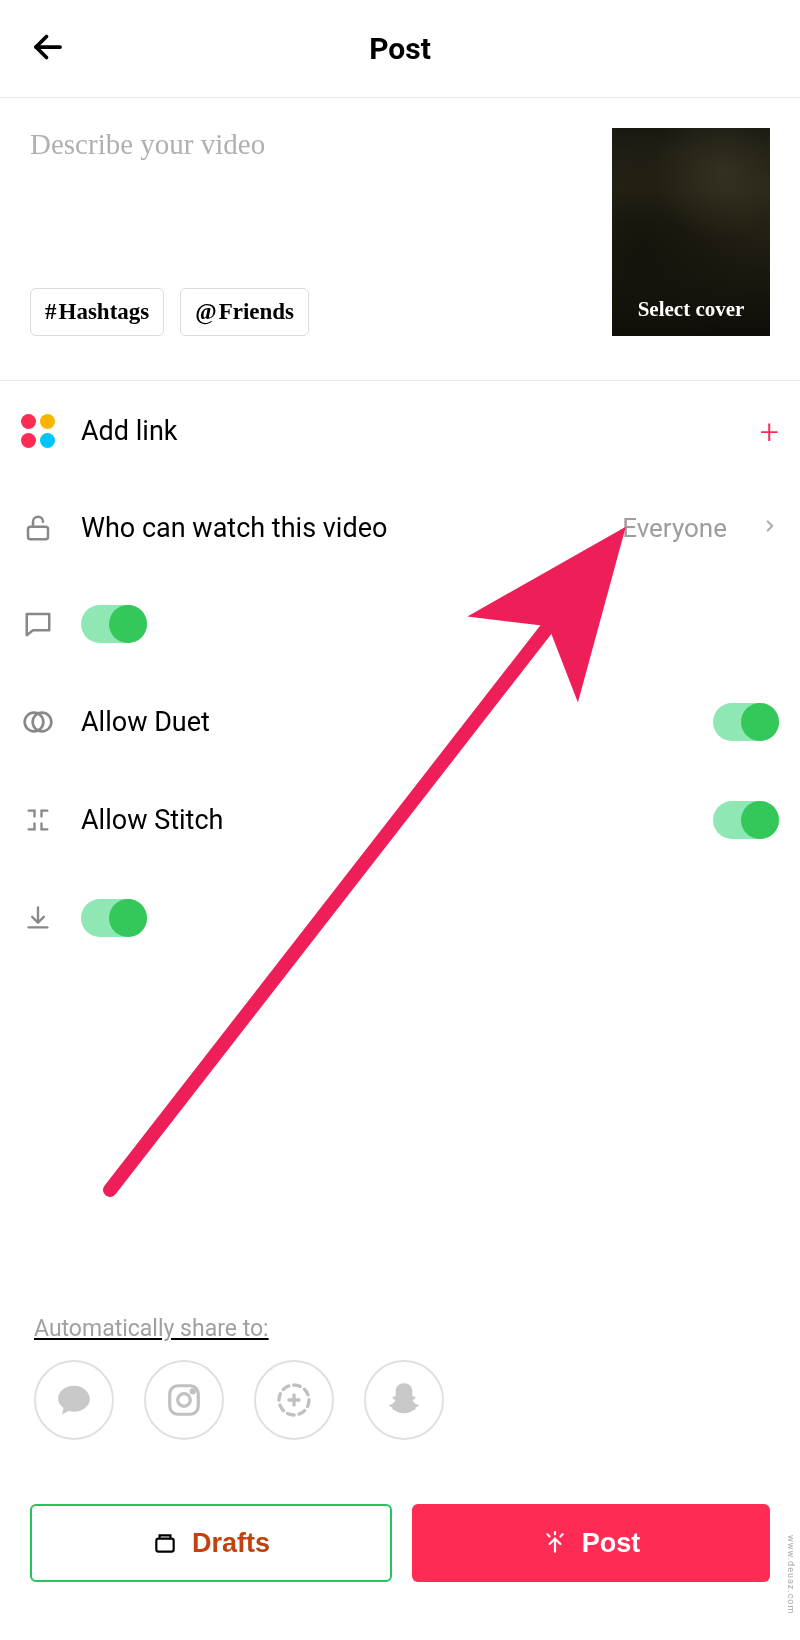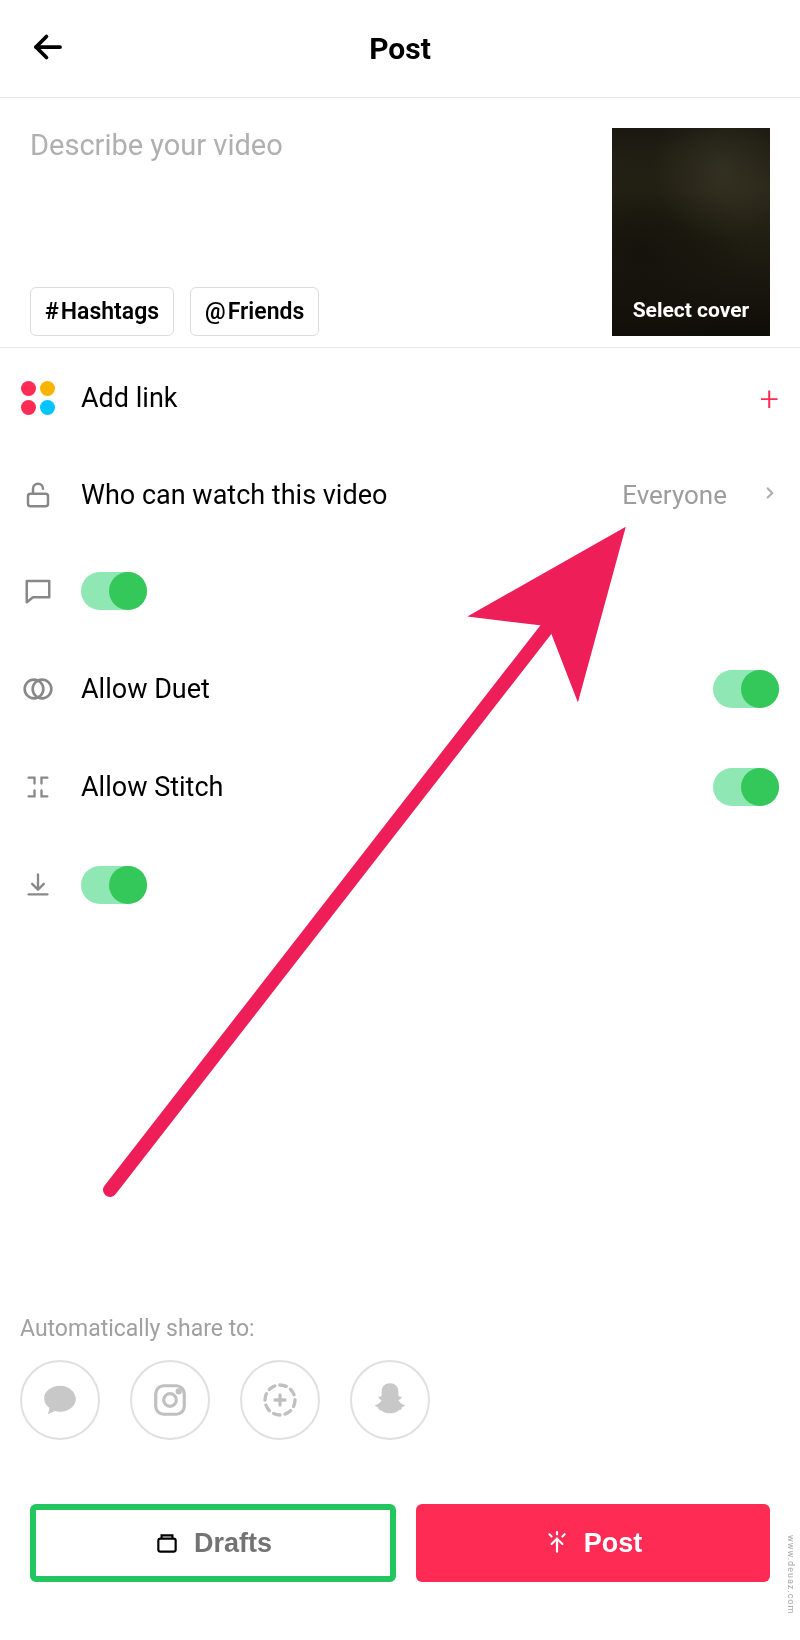--- a/index.html
+++ b/index.html
@@ -25,24 +25,25 @@
     left: 30px;
     top: 50%;
     transform: translateY(-50%);
     cursor: pointer;
   }
   .header-title {
     font-size: 30px;
     font-weight: 700;
   }
   .compose-section {
-    padding: 30px 30px 11px 30px;
+    padding: 30px 30px 44px 30px;
     display: flex;
     gap: 4px;
     border-bottom: 1px solid #e8e8e8;
+    font-family: Liberation Serif, serif;
   }
   .compose-left {
     flex: 1;
     display: flex;
     flex-direction: column;
     justify-content: space-between;
   }
   .caption-input {
     border: none;
     outline: none;
@@ -143,22 +144,23 @@
     position: absolute;
     width: 38px;
     height: 38px;
     background: #34c759;
     border-radius: 50%;
     right: 0;
     top: 0;
   }
   .share-section {
     position: absolute;
-    left: 20px;
+    left: 34px;
     bottom: 200px;
+    text-decoration: underline;
   }
   .share-label {
     font-size: 23px;
     color: #a0a0a0;
     margin-bottom: 18px;
   }
   .share-icons {
     display: flex;
     gap: 30px;
   }
@@ -189,22 +191,22 @@
     align-items: center;
     justify-content: center;
     gap: 14px;
     font-size: 27px;
     font-weight: 600;
     cursor: pointer;
     border: none;
   }
   .btn-drafts {
     background: #fff;
-    border: 6px solid #22c55e;
-    color: #737373;
+    border: 2px solid #22c55e;
+    color: #c2410c;
   }
   .btn-post {
     background: #fe2c55;
     color: #fff;
   }
   .arrow-annotation {
     position: absolute;
     pointer-events: none;
     z-index: 100;
   }

